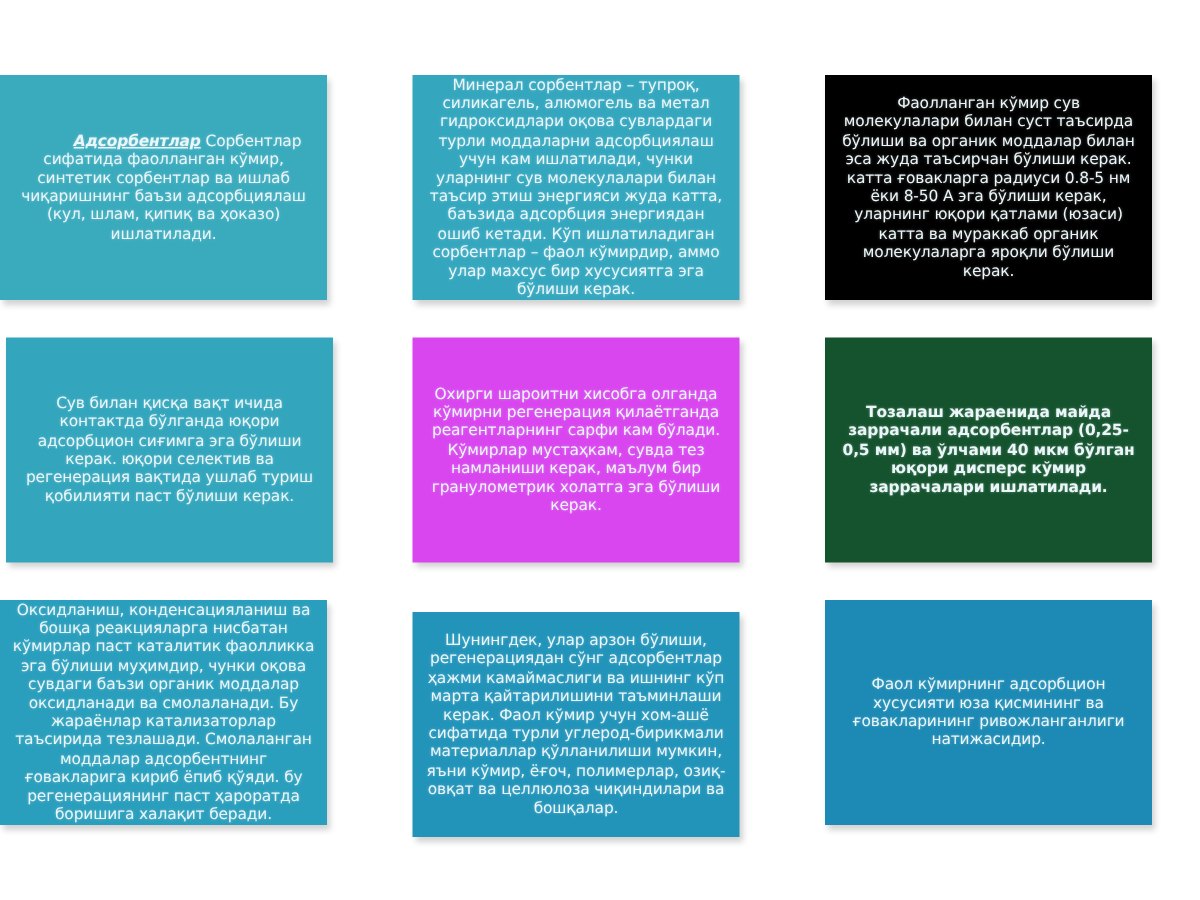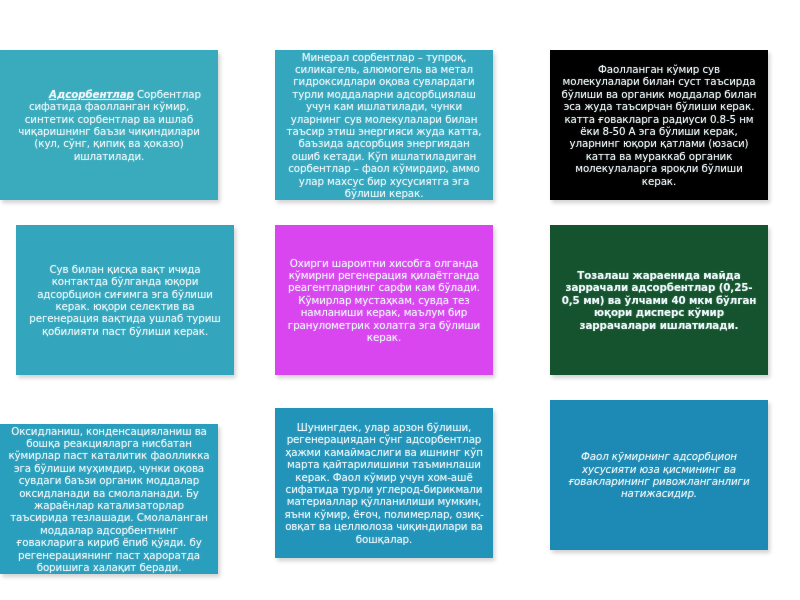--- a/index.html
+++ b/index.html
@@ -18,41 +18,41 @@
     font-size:10.3px; line-height:12.4px; letter-spacing:-0.1px;
     text-shadow:0 0 2px rgba(255,255,255,0.35);
   }
   .term { font-weight:bold; font-style:italic; text-decoration:underline;margin-left:32px; }
 </style>
 </head>
 <body>
 
 <div>
   <div class="box" style="left: 0px; top: 50px; background: rgb(58, 171, 189);">
-    <p><span class="term">Адсорбентлар</span><span> Сорбентлар сифатида фаолланган кўмир, синтетик сорбентлар ва ишлаб чиқаришнинг баъзи чиқиндилари (кул, сўнг, қипиқ ва ҳоказо) ишлатилади.</span></p>
+    <p><span class="term">Адсорбентлар</span><span> Сорбентлар сифатида фаолланган кўмир, синтетик сорбентлар ва ишлаб чиқаришнинг баъзи адсорбциялаш (кул, шлам, қипиқ ва ҳоказо) ишлатилади.</span></p>
   </div>
   <div class="box" style="left: 275px; top: 50px; background: rgb(52, 167, 191);">
     <p>Минерал сорбентлар – тупроқ, силикагель, алюмогель ва метал гидроксидлари оқова сувлардаги турли моддаларни адсорбциялаш учун кам ишлатилади, чунки уларнинг сув молекулалари билан таъсир этиш энергияси жуда катта, баъзида адсорбция энергиядан ошиб кетади. Кўп ишлатиладиган сорбентлар – фаол кўмирдир, аммо улар махсус бир хусусиятга эга бўлиши керак.</p>
   </div>
   <div class="box" style="left: 550px; top: 50px; background: #000000;">
     <p>Фаолланган кўмир сув молекулалари билан суст таъсирда бўлиши ва органик моддалар билан эса жуда таъсирчан бўлиши керак. катта ғовакларга радиуси 0.8-5 нм ёки 8-50 А эга бўлиши керак, уларнинг юқори қатлами (юзаси) катта ва мураккаб органик молекулаларга яроқли бўлиши керак.</p>
   </div>
 
-  <div class="box" style="left: 16px; top: 225px; background: rgb(51, 166, 189);">
+  <div class="box" style="left: 4px; top: 225px; background: rgb(51, 166, 189);">
     <p>Сув билан қисқа вақт ичида контактда бўлганда юқори адсорбцион сиғимга эга бўлиши керак. юқори селектив ва регенерация вақтида ушлаб туриш қобилияти паст бўлиши керак.</p>
   </div>
   <div class="box" style="left: 275px; top: 225px; background: #d946ef;">
     <p>Охирги шароитни хисобга олганда кўмирни регенерация қилаётганда реагентларнинг сарфи кам бўлади. Кўмирлар мустаҳкам, сувда тез намланиши керак, маълум бир гранулометрик холатга эга бўлиши керак.</p>
   </div>
   <div class="box" style="left: 550px; top: 225px; background: #14532d; font-weight: bold;">
     <p>Тозалаш жараенида майда заррачали адсорбентлар (0,25-0,5 мм) ва ўлчами 40 мкм бўлган юқори дисперс кўмир заррачалари ишлатилади.</p>
   </div>
 
-  <div class="box" style="left: 0px; top: 424px; background: rgb(42, 159, 189);">
+  <div class="box" style="left: 0px; top: 400px; background: rgb(42, 159, 189);">
     <p>Оксидланиш, конденсацияланиш ва бошқа реакцияларга нисбатан кўмирлар паст каталитик фаолликка эга бўлиши муҳимдир, чунки оқова сувдаги баъзи органик моддалар оксидланади ва смолаланади. Бу жараёнлар катализаторлар таъсирида тезлашади. Смолаланган моддалар адсорбентнинг ғовакларига кириб ёпиб қўяди. бу регенерациянинг паст ҳароратда боришига халақит беради.</p>
   </div>
   <div class="box" style="left: 275px; top: 408px; background: rgb(34, 148, 186);">
     <p>Шунингдек, улар арзон бўлиши, регенерациядан сўнг адсорбентлар ҳажми камаймаслиги ва ишнинг кўп марта қайтарилишини таъминлаши керак. Фаол кўмир учун хом-ашё сифатида турли углерод-бирикмали материаллар қўлланилиши мумкин, яъни кўмир, ёғоч, полимерлар, озиқ-овқат ва целлюлоза чиқиндилари ва бошқалар.</p>
   </div>
-  <div class="box" style="left: 550px; top: 400px; background: rgb(28, 138, 180); font-style: italic;">
+  <div class="box" style="left: 550px; top: 400px; background: rgb(28, 138, 180);">
     <p>Фаол кўмирнинг адсорбцион хусусияти юза қисмининг ва ғовакларининг ривожланганлиги натижасидир.</p>
   </div>
 </div>
 
 </body></html>

